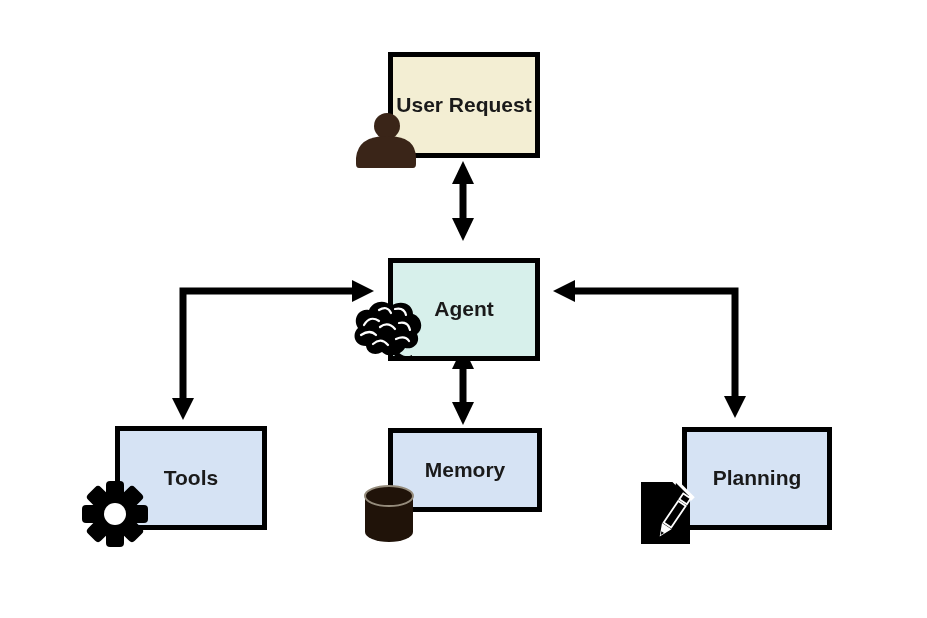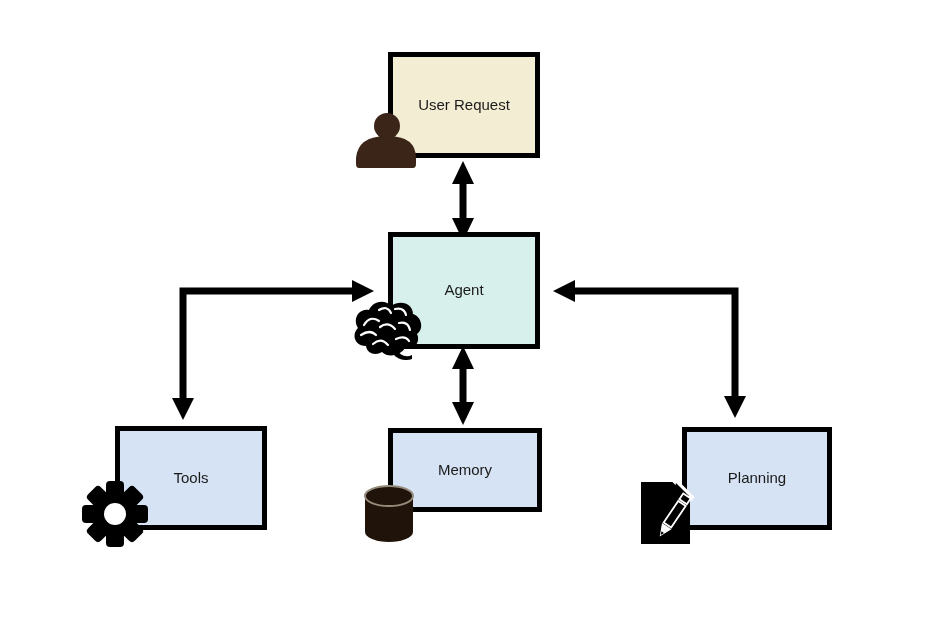--- a/index.html
+++ b/index.html
@@ -12,25 +12,25 @@
   }
   .layer{position:absolute;left:0;top:0;}
   .node{
     position:absolute;
     border:5px solid #000;
     box-sizing:border-box;
     display:flex;align-items:center;justify-content:center;
     text-align:center;
   }
   .node .label{
-    font-size:15px;font-weight:normal;line-height:1.25;color:#1a1a1a;
+    font-size:21px;font-weight:bold;line-height:1.25;color:#1a1a1a;
     padding:0 0;
   }
   #node-user-request{left:388px;top:52px;width:152px;height:106px;}
-  #node-agent{left:388px;top:232px;width:152px;height:117px;}
+  #node-agent{left:388px;top:258px;width:152px;height:103px;}
   #node-tools{left:115px;top:426px;width:152px;height:104px;}
   #node-memory{left:388px;top:428px;width:154px;height:84px;}
   #node-planning{left:682px;top:427px;width:150px;height:103px;}
   .icon{position:absolute;}
   #icon-person{left:350px;top:110px;}
   #icon-brain{left:350px;top:300px;}
   #icon-gear{left:82px;top:481px;}
   #icon-database{left:362px;top:484px;}
   #icon-doc{left:640px;top:481px;}
 </style>

